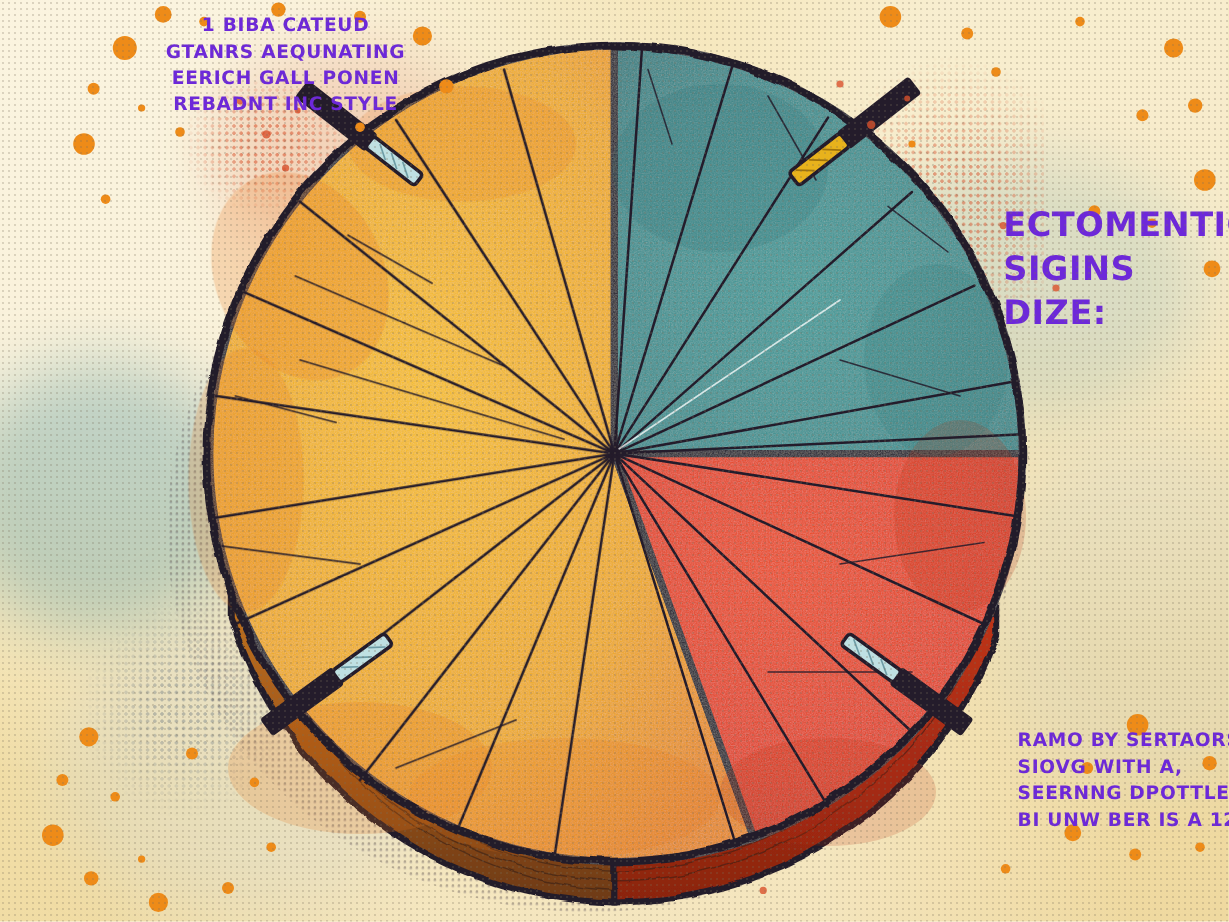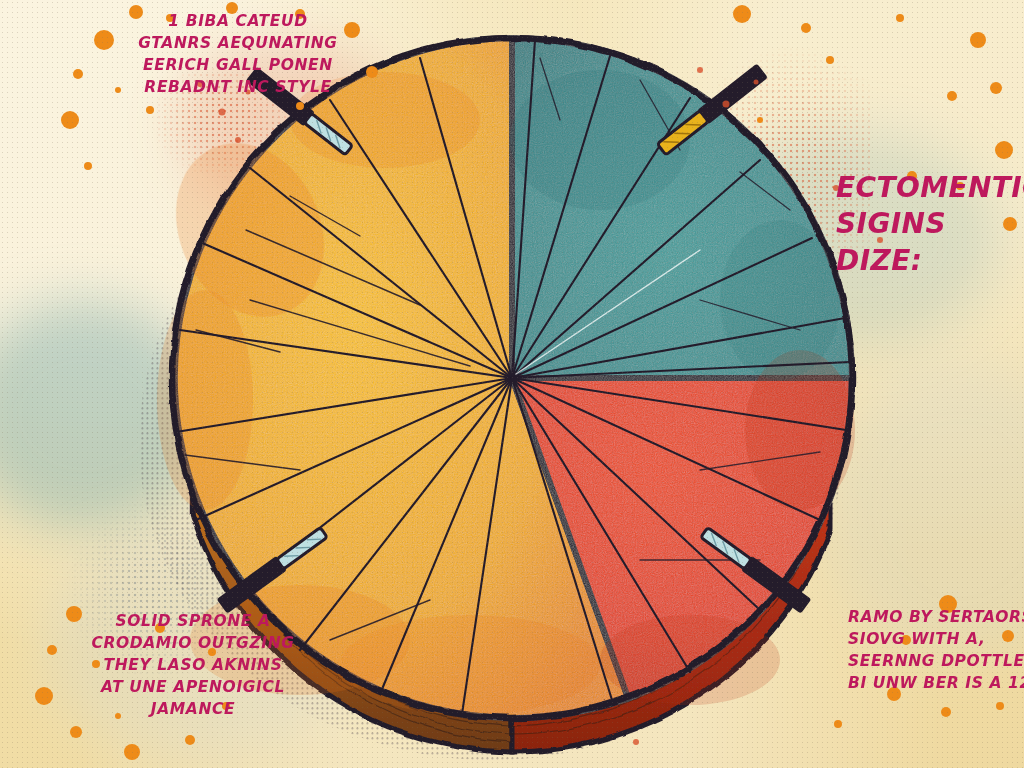--- a/index.html
+++ b/index.html
@@ -28,24 +28,24 @@
   
   .halftone{position:absolute;
     background-image:radial-gradient(currentColor 1.3px, rgba(0,0,0,0) 1.6px);
     background-size:6px 6px;}
 
   
   #pie-wrap{position:absolute;left:0;top:0;width:1024px;height:768px;}
   svg{position:absolute;left:0;top:0;overflow:visible;}
 
   
-  .annot{position:absolute;color:#be185d;
+  .annot{position:absolute;color:#6d28d9;
     font-family:"DejaVu Sans",sans-serif;font-weight:700;
     font-size:15.5px;line-height:1.42;letter-spacing:.6px;
-    text-transform:uppercase;white-space:pre-line;font-style:italic;}
+    text-transform:uppercase;white-space:pre-line;}
   .annot.lead{font-size:28px;line-height:1.3;letter-spacing:.4px;}
   .annot.sub{font-size:15.5px;line-height:1.42;}
   .annot-block{position:absolute;}
 
   #annot-tl{left:126px;top:10px;text-align:center;width:224px;}
   #annot-tr{left:748px;top:8px;width:230px;}
   #annot-mr{left:836px;top:170px;width:184px;}
   #annot-bl{left:82px;top:610px;width:222px;text-align:center;}
   #annot-br{left:848px;top:606px;width:206px;}
 
@@ -340,27 +340,20 @@
 eerich gall ponen
 rebadnt inc style</div>
   </div>
 
 
   <div class="annot-block" id="annot-mr">
     <div class="annot lead" style="position:static;">Ectomentig
 sigins dize:</div>
   </div>
 
-  <div class="annot-block" id="annot-bl">
-    <div class="annot sub" style="position:static;">Solid sprone a
-crodamio outgzing
-they laso aknins
-at une apenoigicl
-jamance</div>
-  </div>
 
   <div class="annot-block" id="annot-br">
     <div class="annot sub" style="position:static;">Ramo by sertaors
 siovg with a,
 seernng dpottlesr
 bi unw ber is a 127</div>
   </div>
 
   <div class="speck-field"></div>
 </div>

